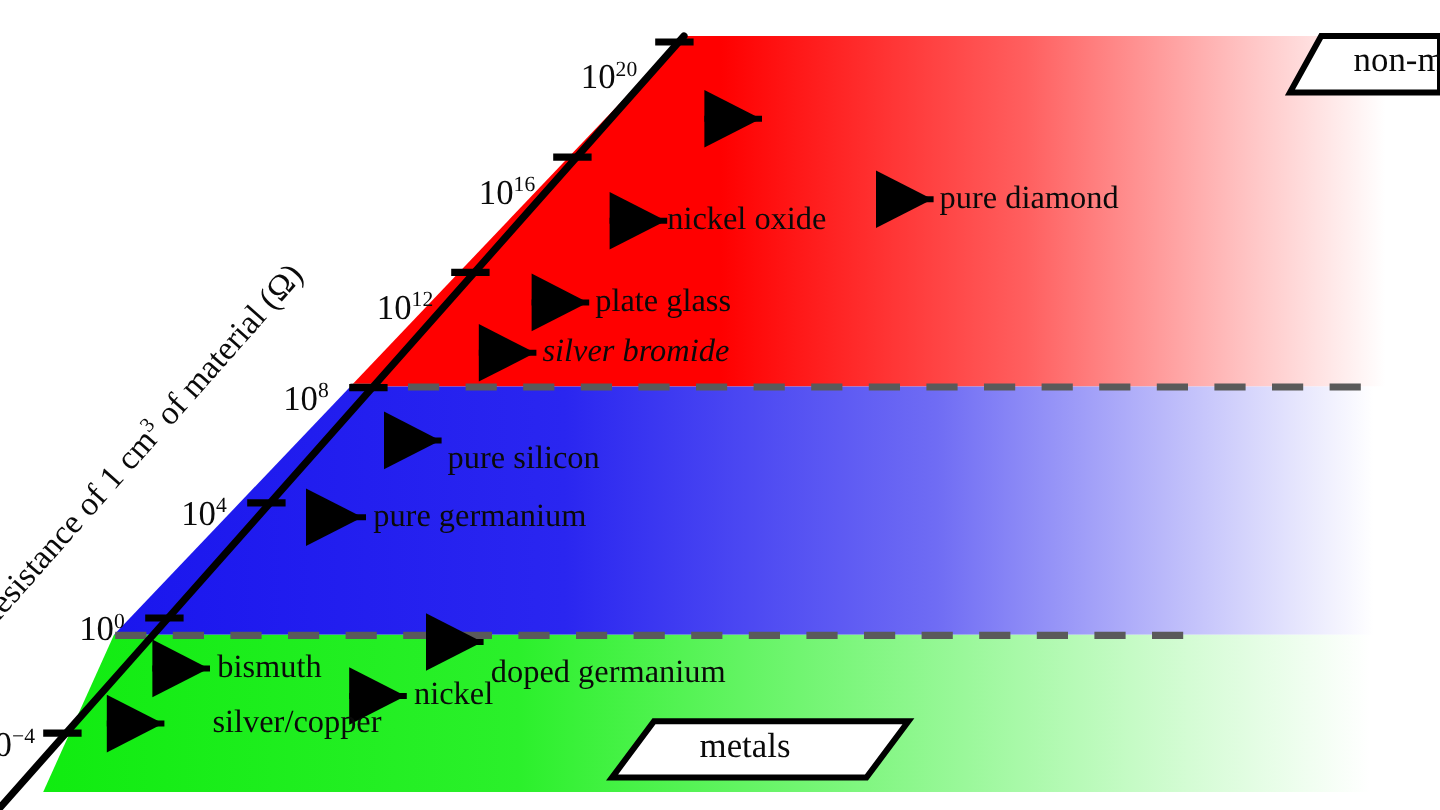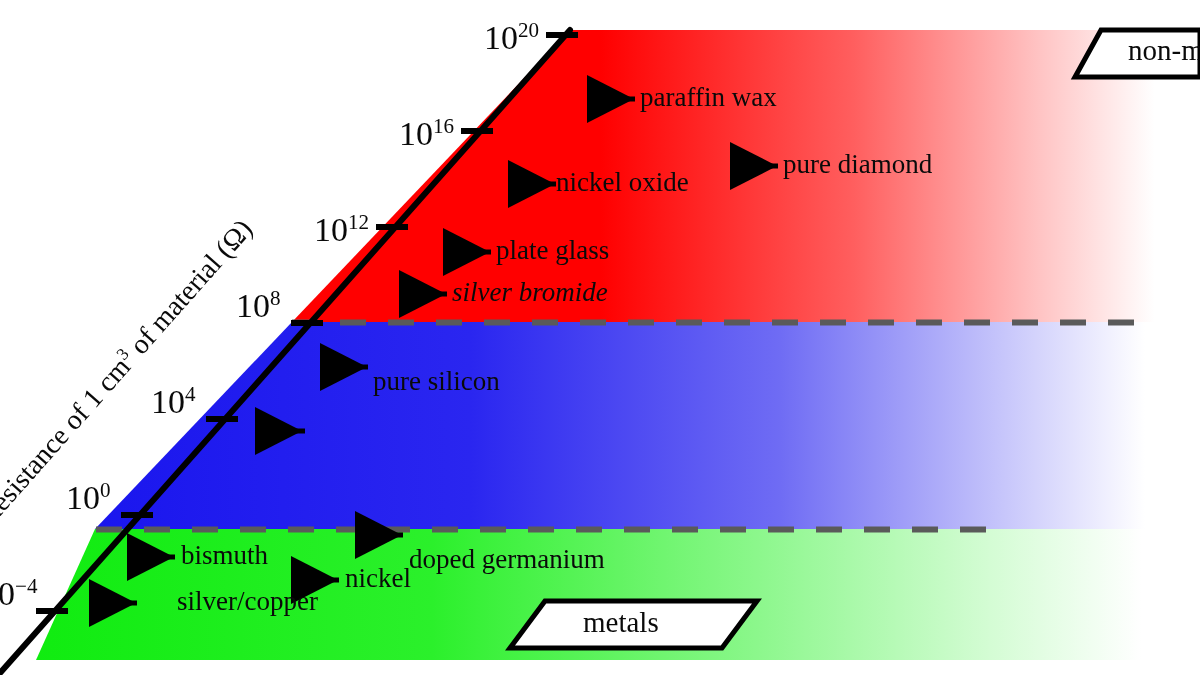--- a/index.html
+++ b/index.html
@@ -1,21 +1,21 @@
 <!DOCTYPE html>
 <html><head>
 <meta charset="utf-8">
 <style>
   html,body{margin:0;padding:0;background:#fff;}
   body{width:1200px;height:675px;overflow:hidden;font-family:"Liberation Serif","DejaVu Serif",serif;}
   #stage{position:relative;width:1200px;height:675px;background:#ffffff;}
   #stage svg.layer{position:absolute;left:0;top:0;width:1200px;height:675px;}
   .lbl{position:absolute;white-space:nowrap;color:#0a0a0a;font-family:"Liberation Serif","DejaVu Serif",serif;}
   .mat-lbl{font-size:27px;line-height:1;}
-  .tick-lbl{font-size:34px;line-height:1;}
+  .tick-lbl{font-size:29px;line-height:1;margin-top:28px;}
   .tick-lbl sup{font-size:0.62em;vertical-align:super;}
   .cat-lbl{font-size:29px;line-height:1;}
   .axis-title{
     position:absolute;font-size:28px;white-space:nowrap;color:#0a0a0a;
     transform-origin:0 0;font-family:"Liberation Serif","DejaVu Serif",serif;
   }
   .axis-title sup{font-size:0.62em;vertical-align:super;}
 </style>
 </head>
 <body>
@@ -122,26 +122,26 @@
     <span>10</span><sup>4</sup>
   </div>
   <div class="lbl tick-lbl" style="left:66px;top:480px;">
     <span>10</span><sup>0</sup>
   </div>
 
   <div class="lbl tick-lbl" style="left:-19px;top:576px;">
     <span>10</span><sup>−4</sup>
   </div>
 
-  <div class="lbl mat-lbl" style="left:640px;top:84px;">paraffin wax</div>
   <div class="lbl mat-lbl" style="left:783px;top:151px;">pure diamond</div>
   <div class="lbl mat-lbl" style="left:556px;top:169px;">nickel oxide</div>
   <div class="lbl mat-lbl" style="left:496px;top:237px;">plate glass</div>
   <div class="lbl mat-lbl" style="left:452px;top:279px;font-style:italic;">silver bromide</div>
   <div class="lbl mat-lbl" style="left:373px;top:368px;">pure silicon</div>
+  <div class="lbl mat-lbl" style="left:311px;top:416px;">pure germanium</div>
   <div class="lbl mat-lbl" style="left:409px;top:520px;margin-top:26px;">doped germanium</div>
   <div class="lbl mat-lbl" style="left:181px;top:542px;">bismuth</div>
   <div class="lbl mat-lbl" style="left:345px;top:565px;text-align:center;">nickel</div>
   <div class="lbl mat-lbl" style="left:141px;top:588px;margin-left:36px;">silver/copper</div>
 
   <div class="lbl cat-lbl" style="left:1128px;top:36px;">non-m</div>
   <div class="lbl cat-lbl" style="left:583px;top:608px;">metals</div>
 
 </div>
 

